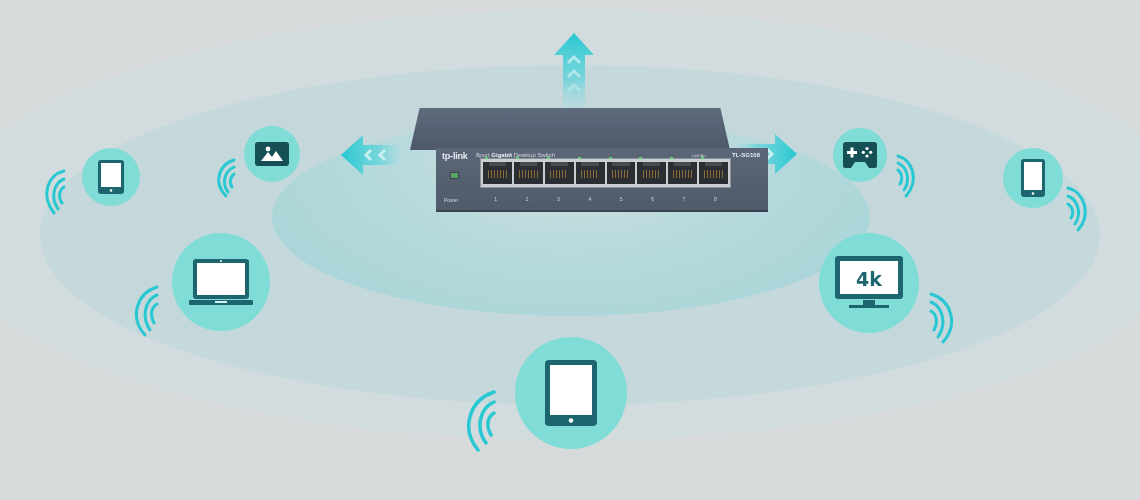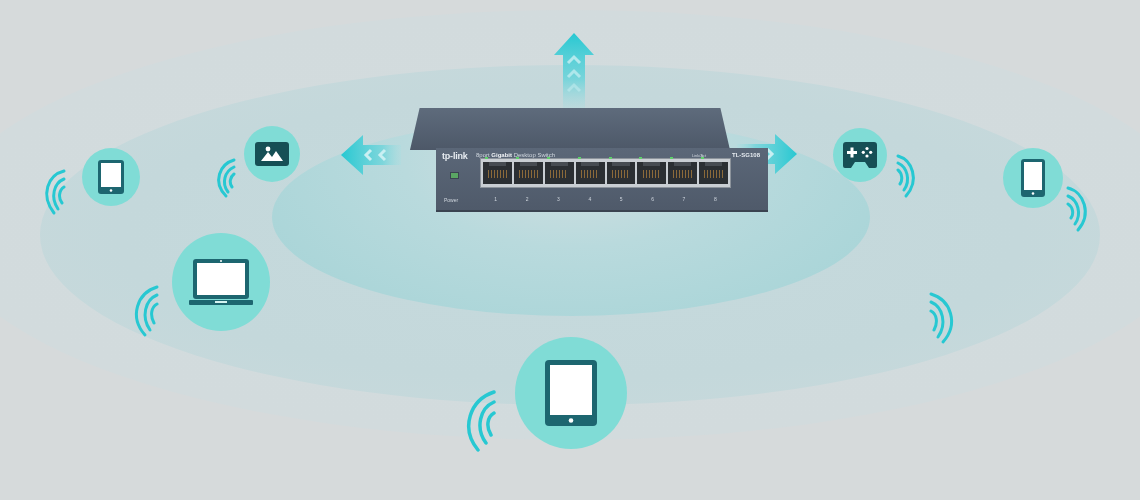--- a/index.html
+++ b/index.html
@@ -210,18 +210,27 @@
       <rect x="4" y="4" width="18" height="28" fill="#ffffff"></rect>
       <circle cx="13" cy="35.5" r="1.3" fill="#ffffff"></circle>
     </svg>
   </div>
   <svg class="waves" style="left:1066px;top:184px;" width="40" height="50" viewBox="0 0 40 50">
     <path d="M2 4 C18 8, 26 30, 12 46" fill="none" stroke="#27c8d2" stroke-width="3" stroke-linecap="round"></path>
     <path d="M2 12 C12 16, 16 30, 9 40" fill="none" stroke="#27c8d2" stroke-width="3" stroke-linecap="round"></path>
     <path d="M2 20 C7 23, 8 30, 5 34" fill="none" stroke="#27c8d2" stroke-width="3" stroke-linecap="round"></path>
   </svg>
 
+  <div class="device" style="left:819px;top:233px;width:100px;height:100px;">
+    <svg width="68" height="54" viewBox="0 0 68 54">
+      <rect x="0" y="0" width="68" height="43" rx="3" fill="#1d6670"></rect>
+      <rect x="5" y="5" width="58" height="33" fill="#ffffff"></rect>
+      <text x="34" y="30" text-anchor="middle" font-size="19" class="label-4k">4k</text>
+      <rect x="28" y="44" width="12" height="5" fill="#1d6670"></rect>
+      <rect x="14" y="49" width="40" height="3" fill="#1d6670"></rect>
+    </svg>
+  </div>
   <svg class="waves" style="left:929px;top:290px;" width="44" height="56" viewBox="0 0 44 56">
     <path d="M2 4 C22 10, 30 34, 14 52" fill="none" stroke="#27c8d2" stroke-width="3" stroke-linecap="round"></path>
     <path d="M2 12 C14 17, 18 34, 9 47" fill="none" stroke="#27c8d2" stroke-width="3" stroke-linecap="round"></path>
     <path d="M2 21 C8 24, 9 33, 5 40" fill="none" stroke="#27c8d2" stroke-width="3" stroke-linecap="round"></path>
   </svg>
 </div>
 
 </body></html>

